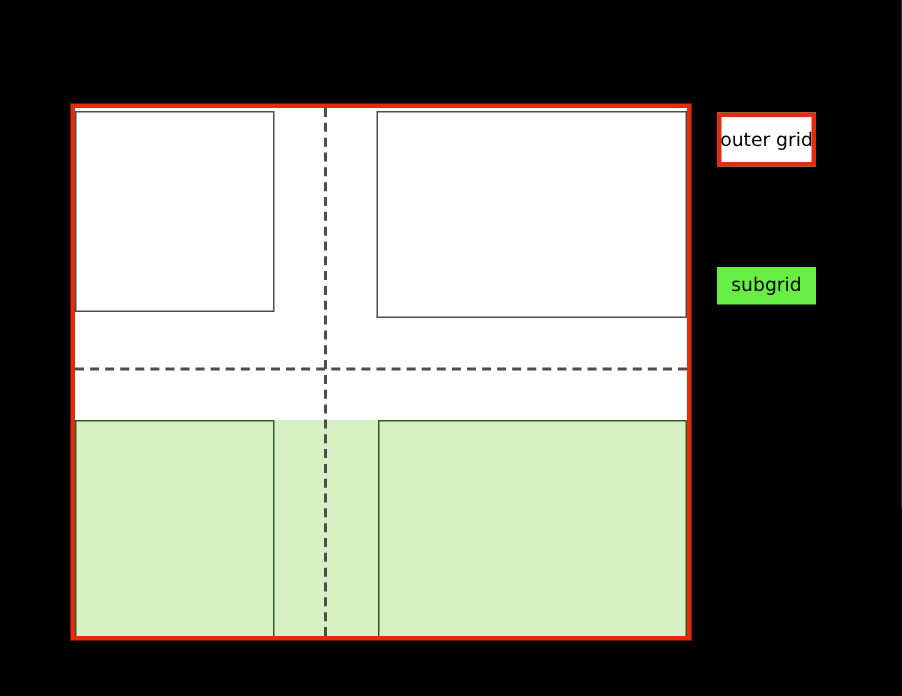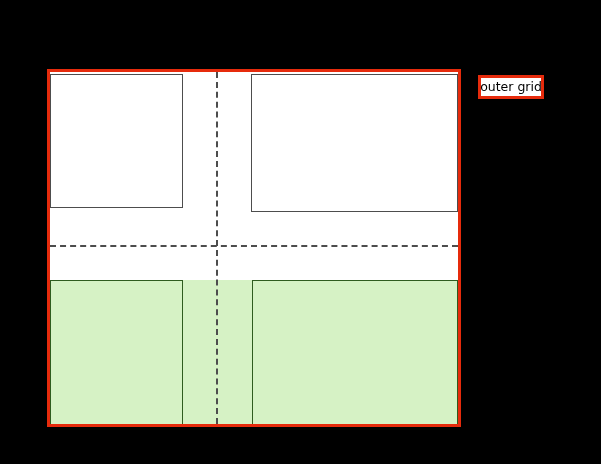--- a/index.html
+++ b/index.html
@@ -93,21 +93,21 @@
     justify-content: center;
     font-size: 12.5px;
     color: #000000;
     line-height: 1;
     white-space: nowrap;
   }
   .legend-outer {
     left: 478px;
     top: 75px;
     width: 66px;
-    height: 24px;
+    height: 36px;
     background: #ffffff;
     border: 3px solid #e62b0c;
   }
   .legend-sub {
     left: 478px;
     top: 178px;
     width: 66px;
     height: 25px;
     background: #66ee44;
     border: 0;
@@ -130,14 +130,17 @@
 
   <div class="dash-v"></div>
   <div class="dash-h"></div>
 
   <div class="outer-grid-rect"></div>
 
   <div class="legend-item legend-outer">
     <span>outer grid</span>
   </div>
 
+  <div class="legend-item legend-sub">
+    <span>subgrid</span>
+  </div>
 
 </div>
 
 </body></html>

